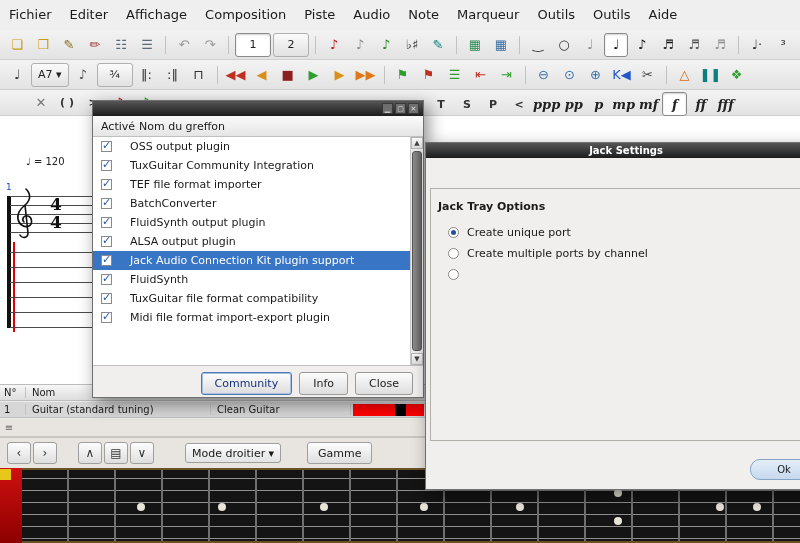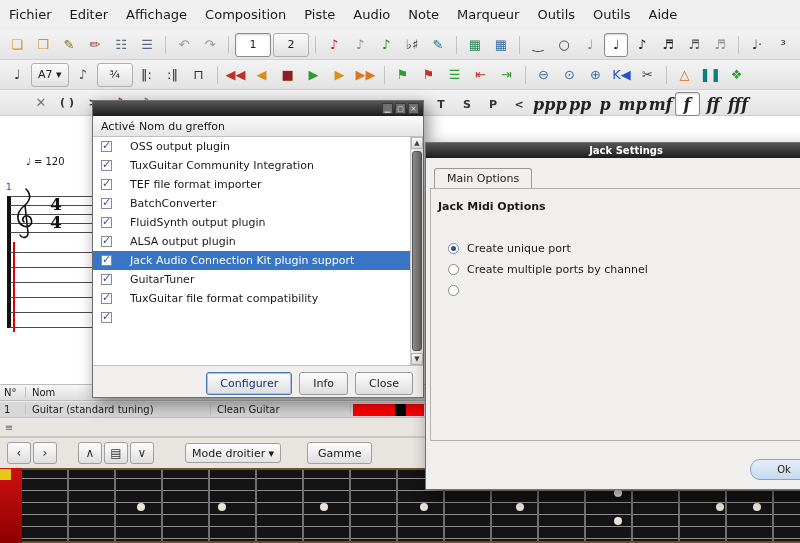--- a/index.html
+++ b/index.html
@@ -18,21 +18,21 @@
   .t1{top:30px;height:30px;}
   .t2{top:60px;height:30px;}
   .t3{top:90px;height:26px;padding-left:28px;}
   .tbtn{height:22px;min-width:22px;display:flex;align-items:center;justify-content:center;
         font-size:13px;margin:0 1px;border-radius:3px;border:1px solid transparent;}
   .tbtn.sep{min-width:1px;width:1px;height:18px;background:#c2c2c2;margin:0 5px;border:none;}
   .tbtn.text{font-size:11px;padding:0 6px;background:linear-gradient(#fbfbfb,#e1e1e1);
              border:1px solid #b0b0b0;color:#222;}
   .tbtn.selected{background:#ffffff;border:1px solid #8a8a8a;box-shadow:inset 0 1px 2px rgba(0,0,0,.18);}
   .tbtn.flat{font-size:11px;font-weight:bold;color:#333;min-width:24px;border:none;background:none;}
-  .tbtn.dyn{font-family:"DejaVu Serif",serif;font-style:italic;font-weight:bold;font-size:16px;
+  .tbtn.dyn{font-family:"DejaVu Serif",serif;font-style:italic;font-weight:bold;font-size:13px;
             color:#222;min-width:23px;border:none;background:none;}
   .tbtn.dyn.selected{background:#fff;border:1px solid #8a8a8a;}
   .t3-right{position:absolute;left:428px;top:2px;display:flex;align-items:center;}
 
   
   .score{position:absolute;left:0;top:116px;width:800px;height:268px;background:#ffffff;}
   .tempo{position:absolute;left:26px;top:40px;font-size:10px;color:#222;}
   .measure-number{position:absolute;left:6px;top:66px;font-size:9px;color:#1b46c8;}
   .staff5{position:absolute;left:10px;top:80px;width:406px;height:37px;
           background:repeating-linear-gradient(#4a4a4a 0 1px,transparent 1px 9px);}
@@ -121,21 +121,21 @@
   .btn.selected{border-color:#4a78b5;color:#15317e;box-shadow:inset 0 0 0 1px #a8c0e0;}
 
   
   .jack-dialog{left:425px;top:142px;width:402px;height:348px;z-index:11;}
   .jack-dialog .titlebar{justify-content:center;font-weight:bold;}
   .jackbody{position:relative;height:331px;}
   .tab{position:absolute;left:8px;top:10px;padding:3px 12px;font-size:11px;background:#f0efed;
        border:1px solid #9a9a9a;border-bottom:none;border-radius:3px 3px 0 0;z-index:2;}
   .tabpanel{position:absolute;left:4px;right:4px;top:30px;bottom:48px;border:1px solid #b3b0ab;}
   .grouptitle{position:absolute;left:12px;top:42px;font-size:11px;font-weight:bold;}
-  .optlist{position:absolute;left:22px;top:80px;}
+  .optlist{position:absolute;left:22px;top:64px;}
   .opt{display:flex;align-items:center;height:21px;font-size:11px;}
   .radio{width:11px;height:11px;border-radius:50%;border:1px solid #8a8a8a;background:#fff;
          margin-right:8px;position:relative;flex:none;box-sizing:border-box;}
   .opt.selected .radio::after{content:"";position:absolute;left:2px;top:2px;width:5px;height:5px;
          border-radius:50%;background:#24509e;}
   .okbtn{position:absolute;right:8px;bottom:9px;width:66px;height:19px;font-size:10px;
          display:flex;align-items:center;justify-content:center;
          background:linear-gradient(#e4eef9,#c6d9ee);border:1px solid #87a4c6;border-radius:10px;}
 </style>
 </head>
@@ -337,49 +337,49 @@
             <span class="cb"></span>
             <span class="plabel">FluidSynth output plugin</span>
           </div><div class="plugrow checked">
             <span class="cb"></span>
             <span class="plabel">ALSA output plugin</span>
           </div><div class="plugrow selected checked">
             <span class="cb"></span>
             <span class="plabel">Jack Audio Connection Kit plugin support</span>
           </div><div class="plugrow checked">
             <span class="cb"></span>
-            <span class="plabel">GuitarTuner</span>
+            <span class="plabel">FluidSynth</span>
           </div><div class="plugrow checked">
             <span class="cb"></span>
             <span class="plabel">TuxGuitar file format compatibility</span>
           </div><div class="plugrow checked">
             <span class="cb"></span>
+            <span class="plabel">Midi file format import-export plugin</span>
           </div>
       </span>
       <div class="vscroll">
         <span class="varrow up">▲</span>
         <div class="vthumb"></div>
         <span class="varrow down">▼</span>
       </div>
     </div>
     <div class="plugbuttons">
-      <span class="btn selected">Configurer</span>
+      <span class="btn selected">Community</span>
         <span class="btn">Info</span>
         <span class="btn">Close</span>
     </div>
   </div>
 
   <div class="dialog jack-dialog">
     <div class="titlebar">
       <span>Jack Settings</span>
     </div>
     <div class="jackbody">
-      <span class="tab">Main Options</span>
       <div class="tabpanel"></div>
-      <span class="grouptitle">Jack Midi Options</span>
+      <span class="grouptitle">Jack Tray Options</span>
       <div class="optlist">
         <div class="opt selected">
             <span class="radio"></span>
             <span class="optlabel">Create unique port</span>
           </div>
           <div class="opt">
             <span class="radio"></span>
             <span class="optlabel">Create multiple ports by channel</span>
           </div>
           <div class="opt">

